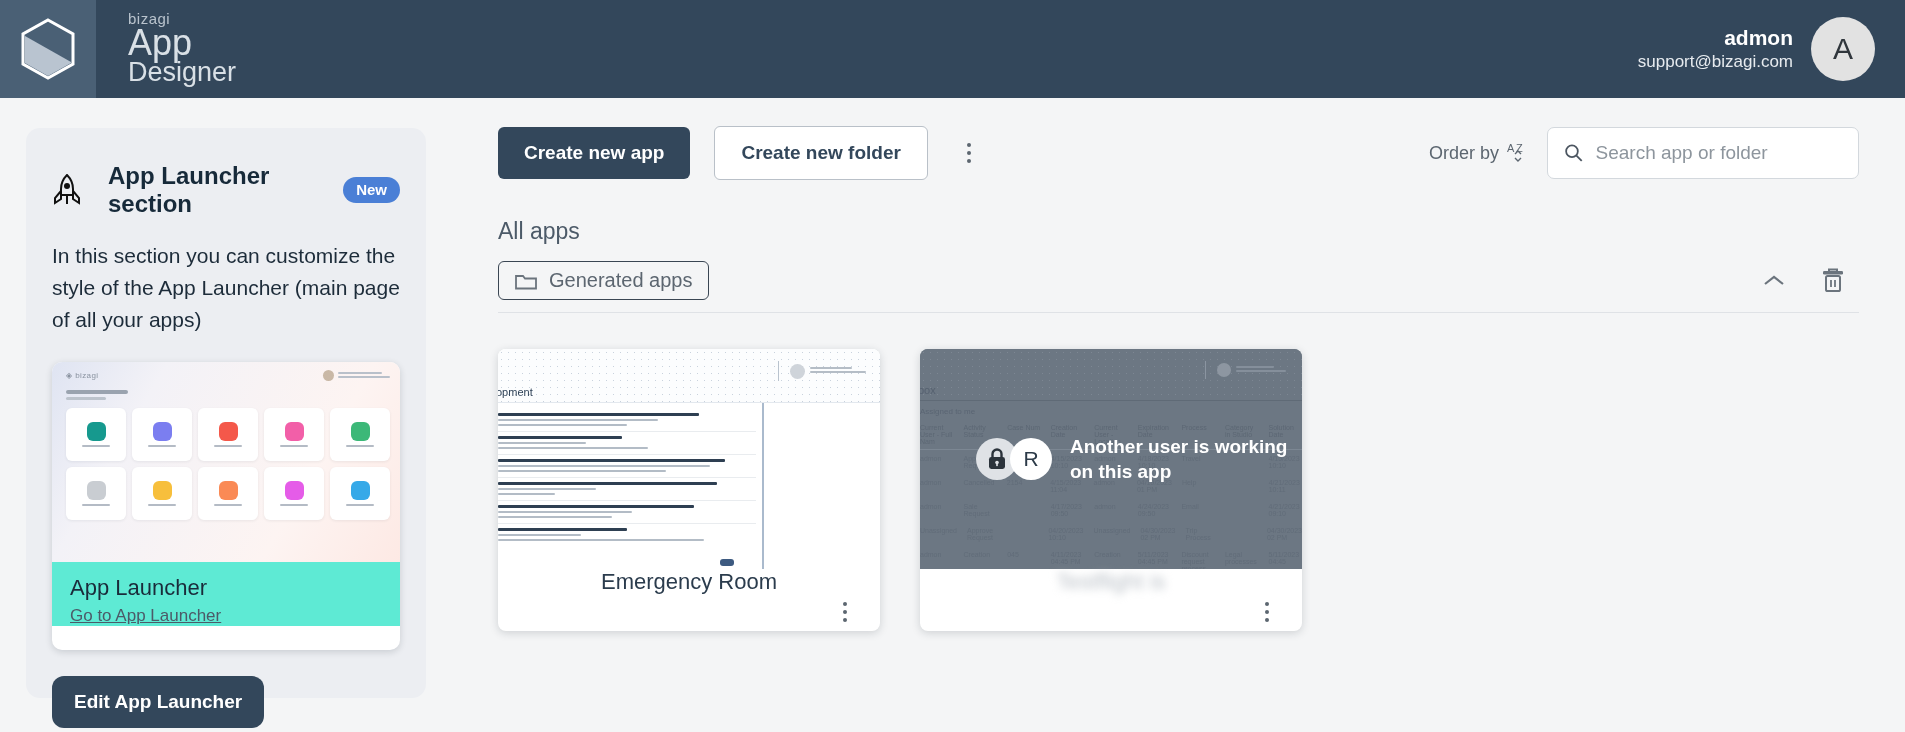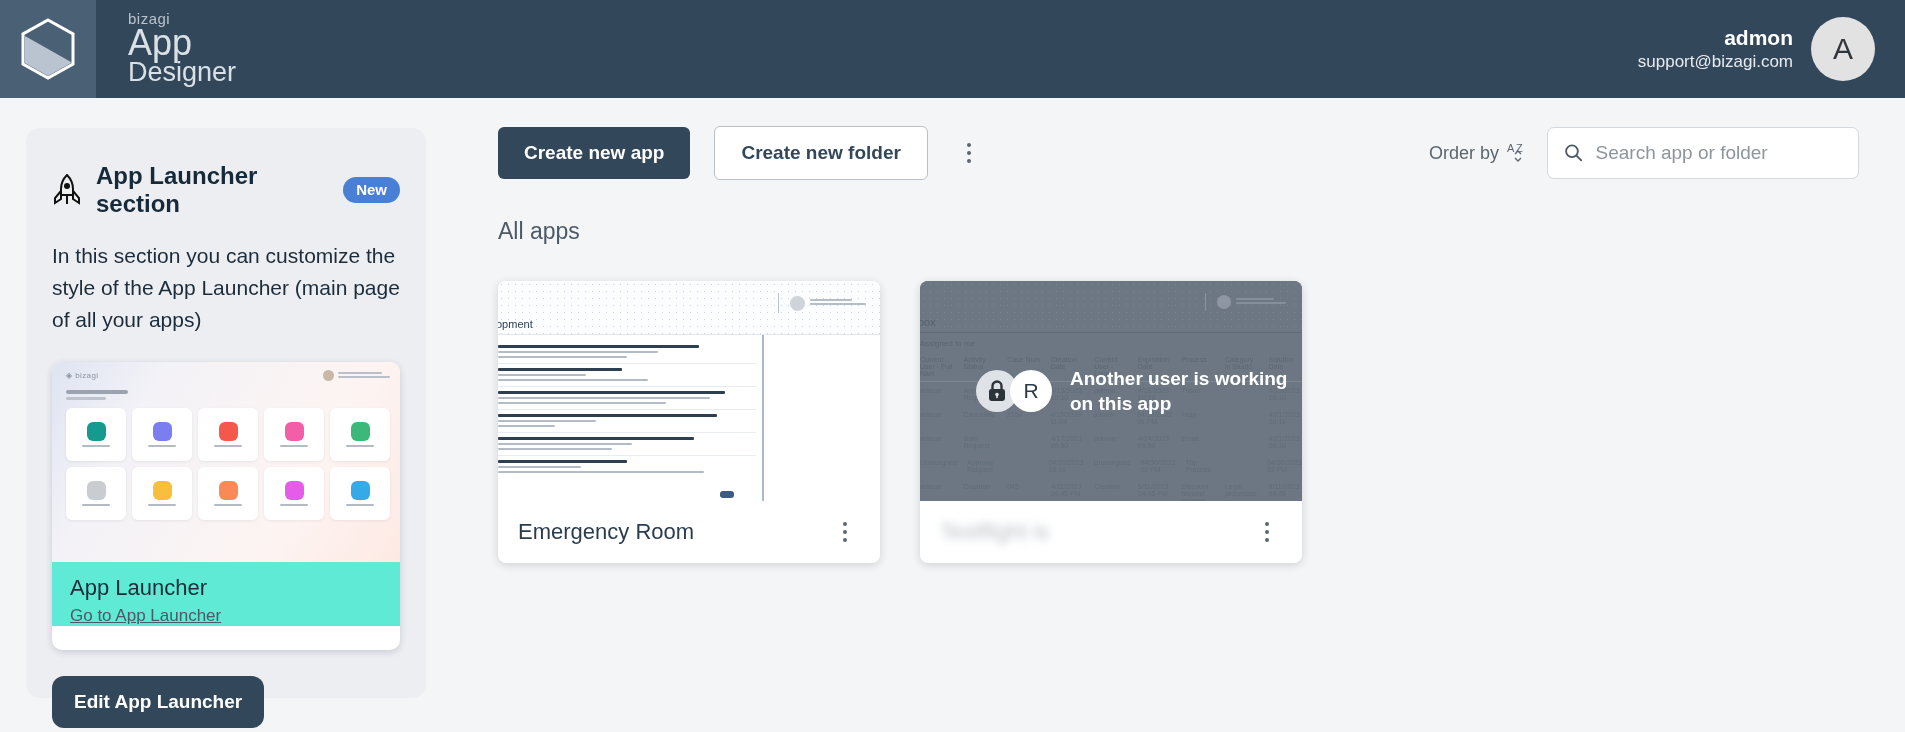--- a/index.html
+++ b/index.html
@@ -52,21 +52,21 @@
 
   
   .body-wrap { display: flex; height: 634px; }
 
   
   .sidebar { width: 452px; padding: 30px 26px 0 26px; }
   .side-card {
     background: #eceef2; border-radius: 14px;
     padding: 34px 26px 30px 26px; height: 570px;
   }
-  .side-head { display: flex; align-items: center; gap: 14px; }
+  .side-head { display: flex; align-items: center; gap: 26px; }
   .rocket-icon { width: 30px; height: 32px; flex: none; }
   .side-title { font-size: 24px; font-weight: bold; color: #172a3a; }
   .new-badge {
     background: #4a7fd6; color: #fff; font-size: 15px; font-weight: bold;
     border-radius: 999px; padding: 4px 13px 5px 13px; margin-left: 6px;
   }
   .side-desc {
     margin-top: 22px; font-size: 21px; line-height: 32px; color: #1d2c3a;
   }
 
@@ -178,21 +178,21 @@
   .doc-left { flex: 1; padding: 6px 6px 0 0; }
   .doc-block { padding: 4px 0 5px 0; border-bottom: 1px solid #e9ecef; }
   .doc-h { height: 3px; background: #2e3f52; border-radius: 1px; }
   .doc-s { height: 2px; background: #b3bcc6; border-radius: 1px; margin-top: 3px; }
   .doc-right { width: 118px; border-left: 2px solid #aabacd; background: #fff; }
   .thumb-blue-dot {
     position: absolute; bottom: 3px; left: 222px;
     width: 14px; height: 7px; background: #3d5a80; border-radius: 3px;
   }
 
-  .card-foot { height: 62px; display: flex; align-items: center; padding: 0 20px; }
+  .card-foot { height: 62px; display: flex; align-items: center; padding: 0 20px; flex-direction: column; }
   .card-title { font-size: 22px; color: #2b3c4d; }
   .card-title.blurred { color: #b9bfc6; filter: blur(4px); }
 
   
   .locked .card-thumb { background: #69747f; }
   .locked-bg {
     position: absolute; inset: 0;
     background: #6c7783; overflow: hidden;
   }
   .lk-top {
@@ -363,20 +363,40 @@
             <circle cx="9" cy="9" r="6.6" fill="none" stroke="#4b5560" stroke-width="2"></circle>
             <line x1="14" y1="14" x2="20" y2="20" stroke="#4b5560" stroke-width="2"></line>
           </svg>
           <input type="text" placeholder="Search app or folder" style="">
         </div>
       </div>
     </div>
 
     <div class="all-apps">All apps</div>
 
+    <div class="folder-row">
+      <div class="folder-chip">
+        <svg width="22" height="18" viewBox="0 0 22 18">
+          <path d="M1 4 h7 l2 2.5 h11 v10 h-20 z" fill="none" stroke="#6b747d" stroke-width="1.8"></path>
+        </svg>
+        <span>Generated apps</span>
+      </div>
+      <div class="folder-actions">
+        <svg width="26" height="16" viewBox="0 0 26 16">
+          <path d="M4 11 L13 4 L22 11" fill="none" stroke="#6b747d" stroke-width="2.2"></path>
+        </svg>
+        <svg width="24" height="26" viewBox="0 0 24 26">
+          <rect x="2" y="3" width="20" height="3.4" rx="1.2" fill="#6b747d"></rect>
+          <path d="M8 3 v-1.6 h8 V3" fill="none" stroke="#6b747d" stroke-width="2"></path>
+          <rect x="5" y="8" width="14" height="15" rx="1.6" fill="none" stroke="#6b747d" stroke-width="2"></rect>
+          <line x1="10" y1="12" x2="10" y2="19" stroke="#6b747d" stroke-width="1.8"></line>
+          <line x1="14" y1="12" x2="14" y2="19" stroke="#6b747d" stroke-width="1.8"></line>
+        </svg>
+      </div>
+    </div>
 
     <div class="cards">
 
       <div class="app-card">
         <div class="card-thumb">
           <div class="thumb-top">
             <div class="thumb-word">opment</div>
             <div class="thumb-user">
               <div class="tu-div"></div>
               <div class="tu-ava"></div>

